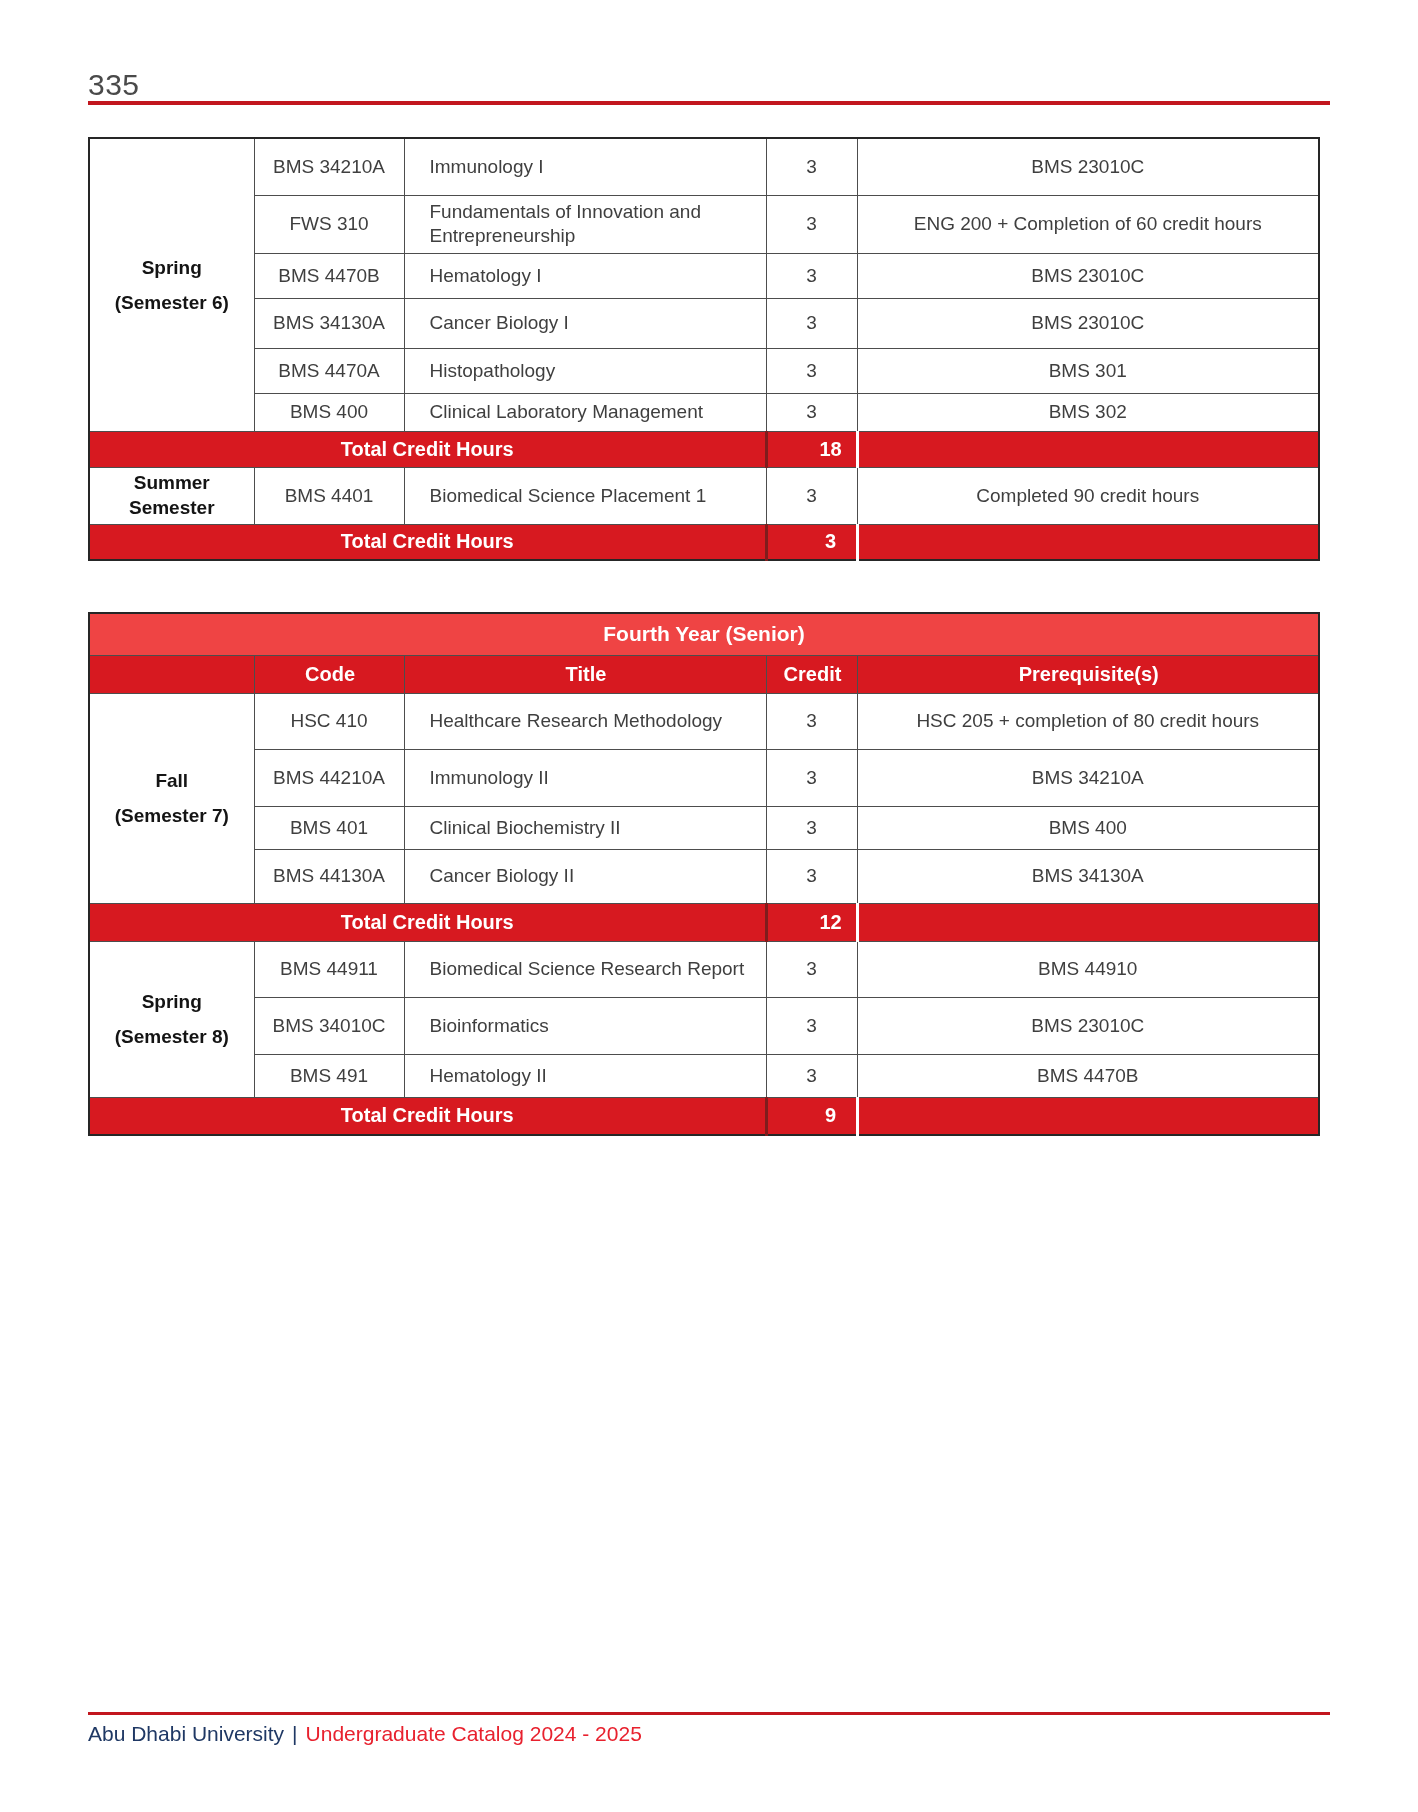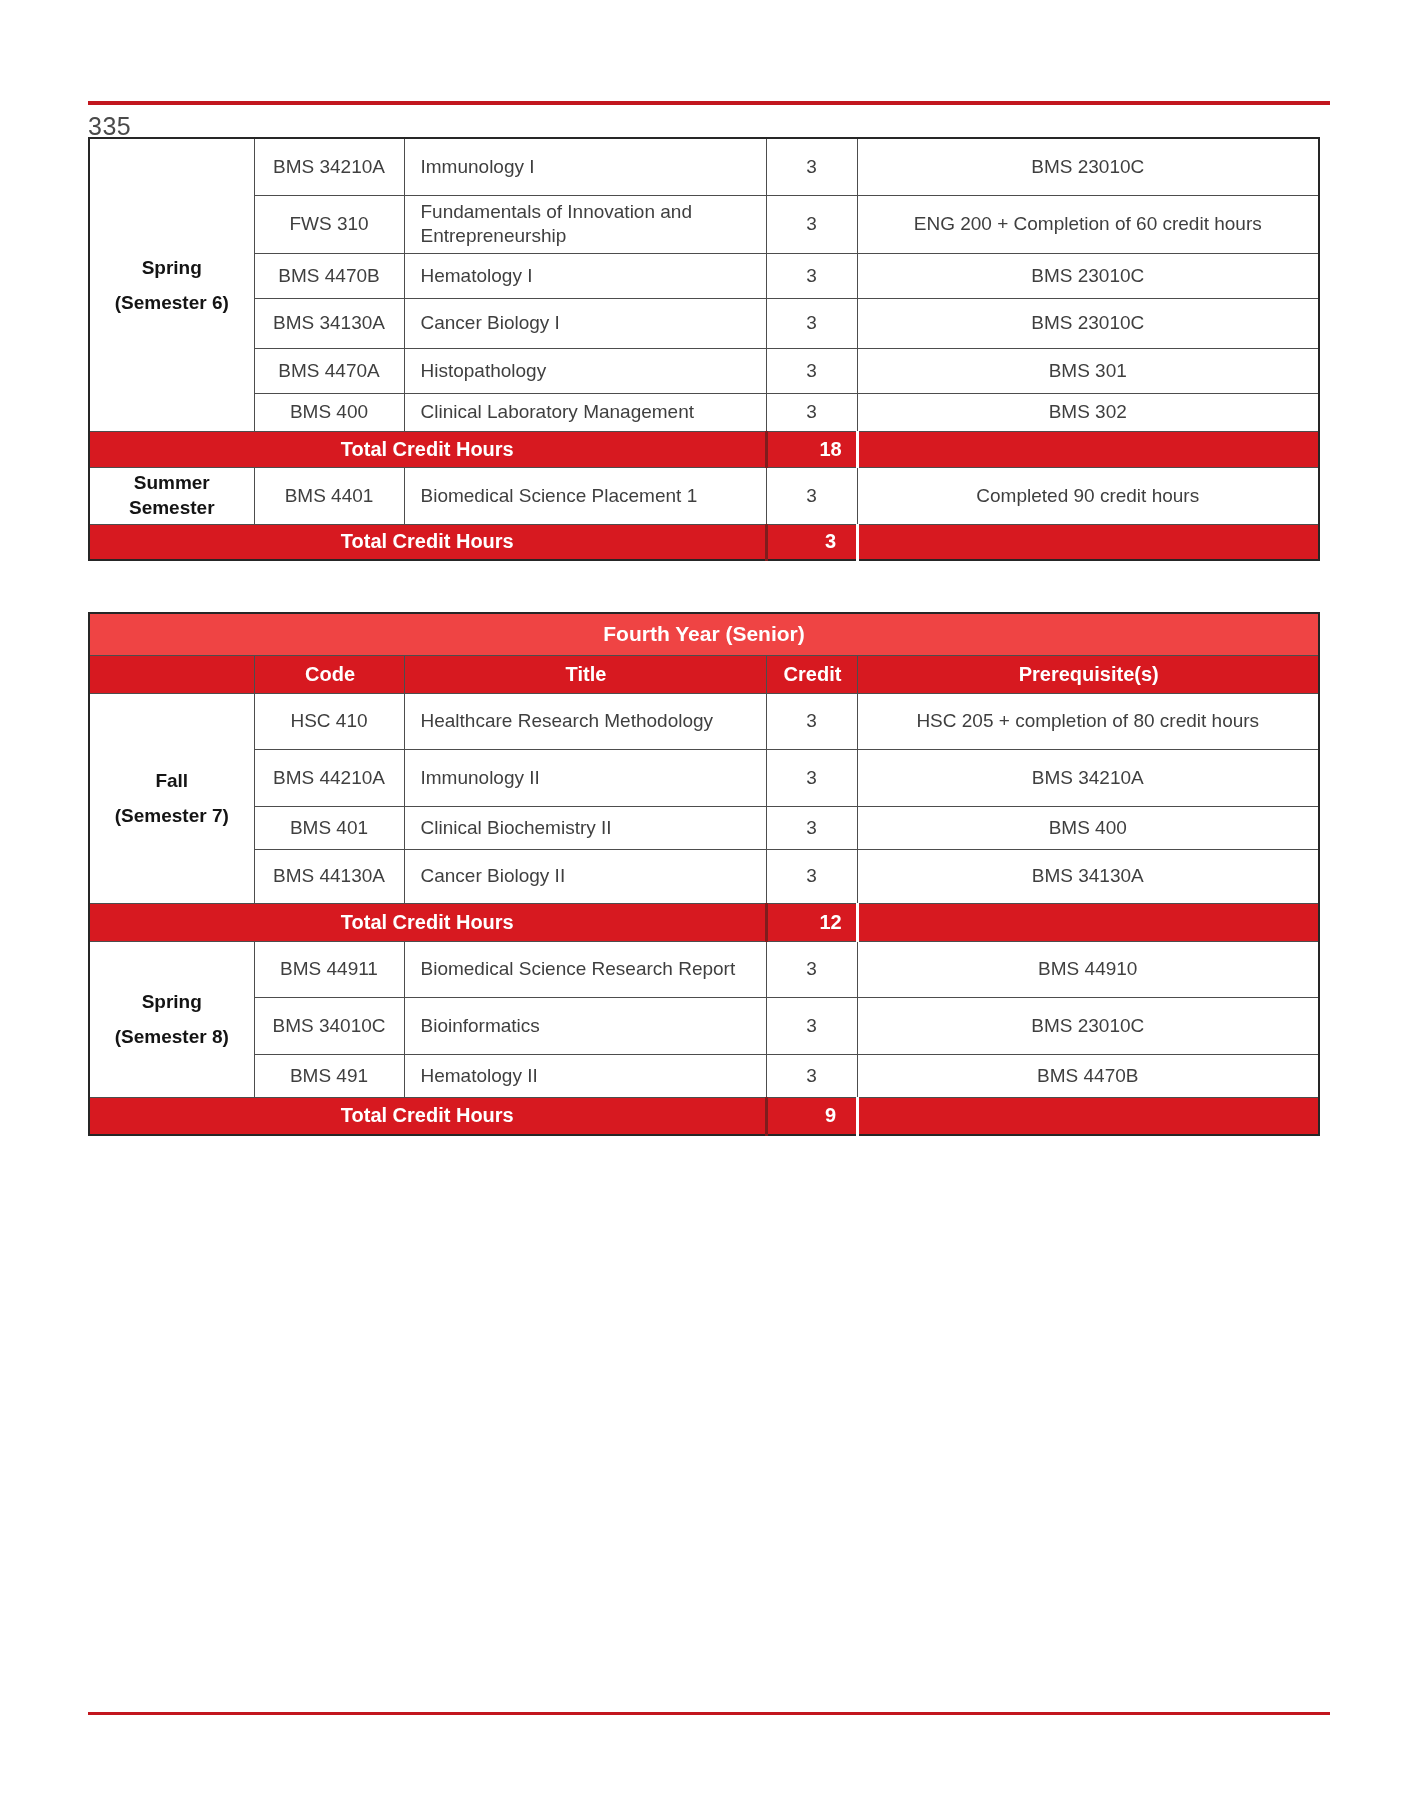--- a/index.html
+++ b/index.html
@@ -6,21 +6,21 @@
   #page{
     position:relative;
     width:1418px;height:1812px;
     background:#ffffff;
     font-family:"Liberation Sans", sans-serif;
     color:#3f3f3f;
     overflow:hidden;
   }
   .page-number{
     position:absolute;left:88px;top:68px;
-    font-size:25px;color:#4a4a4a;letter-spacing:.5px;margin-top:44px;
+    font-size:30px;color:#4a4a4a;letter-spacing:.5px;
   }
   .top-rule{
     position:absolute;left:88px;top:101px;width:1242px;height:4px;
     background:#c2161e;
   }
   .tbl{
     position:absolute;left:88px;
     border-collapse:collapse;table-layout:fixed;
     width:1230px;
     border:2px solid #262626;
@@ -33,21 +33,21 @@
     vertical-align:middle;
     padding:2px 6px;
     overflow:hidden;
   }
   td.sem{
     text-align:center;font-weight:bold;color:#141414;line-height:1.85;
   }
   td.sem .lbl-line{display:block;}
   td.sem.tight{line-height:1.3;}
   td.code{text-align:center;}
-  td.title{text-align:left;padding-left:16px;padding-right:10px;line-height:1.25;}
+  td.title{text-align:left;padding-left:25px;padding-right:10px;line-height:1.25;}
   td.credit{text-align:center;}
   td.prereq{text-align:center;}
   tr.total-row td{
     background:#d71920;color:#ffffff;font-weight:bold;font-size:20px;
   }
   tr.total-row td.total-label{text-align:center;}
   tr.total-row td.total-credit{
     text-align:center;
     border-left:3px solid #7f1d1d;border-right:3px solid #ffffff;padding-left:44px;
   }
@@ -228,14 +228,17 @@
     </tr>
     <tr class="total-row" style="height:38px">
       <td class="total-label" colspan="3">Total Credit Hours</td>
       <td class="total-credit">9</td>
       <td></td>
     </tr>
   </tbody>
     </table>
 
   <div class="footer-rule"></div>
+  <div class="footer-text">
+    <span class="uni">Abu Dhabi University</span><span class="divider">|</span><span class="catalog">Undergraduate Catalog 2024 - 2025</span>
+  </div>
 
 </div>
 
 </body></html>

